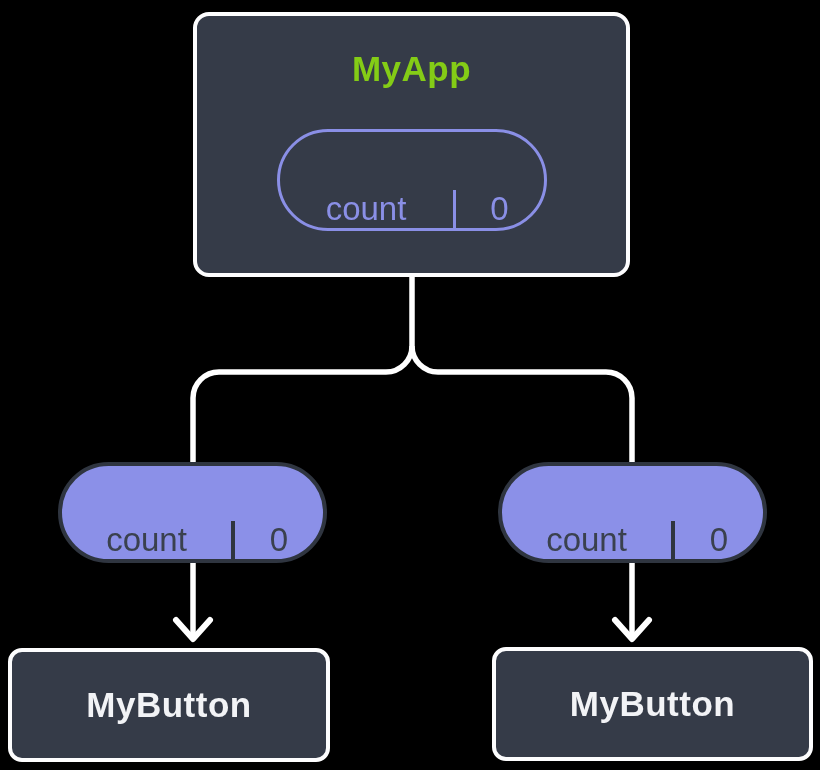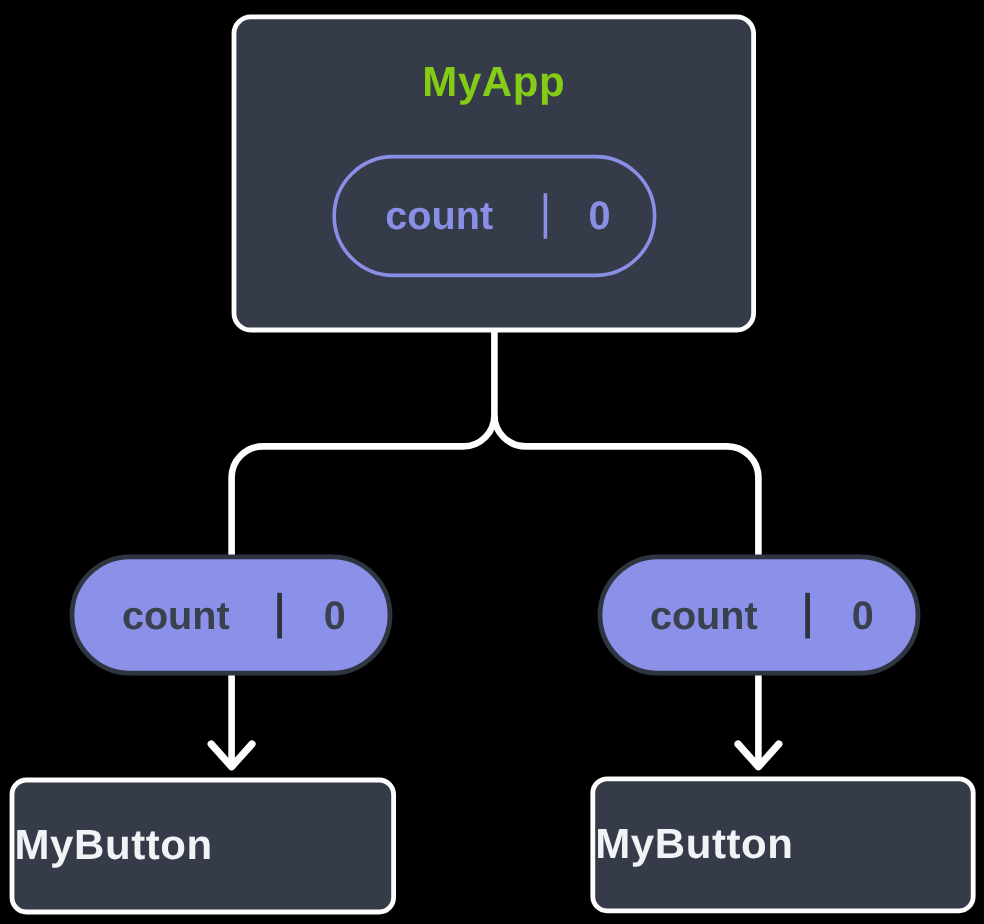--- a/index.html
+++ b/index.html
@@ -35,25 +35,24 @@
   .root-title {
     color: #84cc16;
     font-size: 35px;
     font-weight: 600;
     line-height: 42px;
     letter-spacing: 0.5px;
   }
   .pill {
     box-sizing: border-box;
     display: flex;
-    align-items: center;
+    align-items: flex-end;
     height: 102px;
     width: 270px;
     border-radius: 51px;
-    font-weight: bold;
   }
   .pill .seg {
     display: flex;
     align-items: center;
     justify-content: center;
     font-size: 33px;
   }
   .pill .seg-name { flex: 1; }
   .pill .seg-value { width: 88px; }
   .pill-outline {
@@ -72,20 +71,21 @@
     border: 4px solid #2F3540;
     border-radius: 51px;
     color: #3A414E;
   }
   .pill-filled .seg-name { border-right: 4px solid #2F3540; }
   .pill-left  { left: 58px;  top: 462px; }
   .pill-right { left: 498px; top: 462px; }
   .child-box {
     display: flex;
     align-items: center;
+    justify-content: center;
     border-radius: 14px;
     z-index: 2;
   }
   .child-title {
     color: #F2F3F6;
     font-size: 35px;
     font-weight: 600;
     letter-spacing: 0.5px;
   }
   .child-left  { left: 8px;   top: 648px; width: 322px; height: 114px; }

